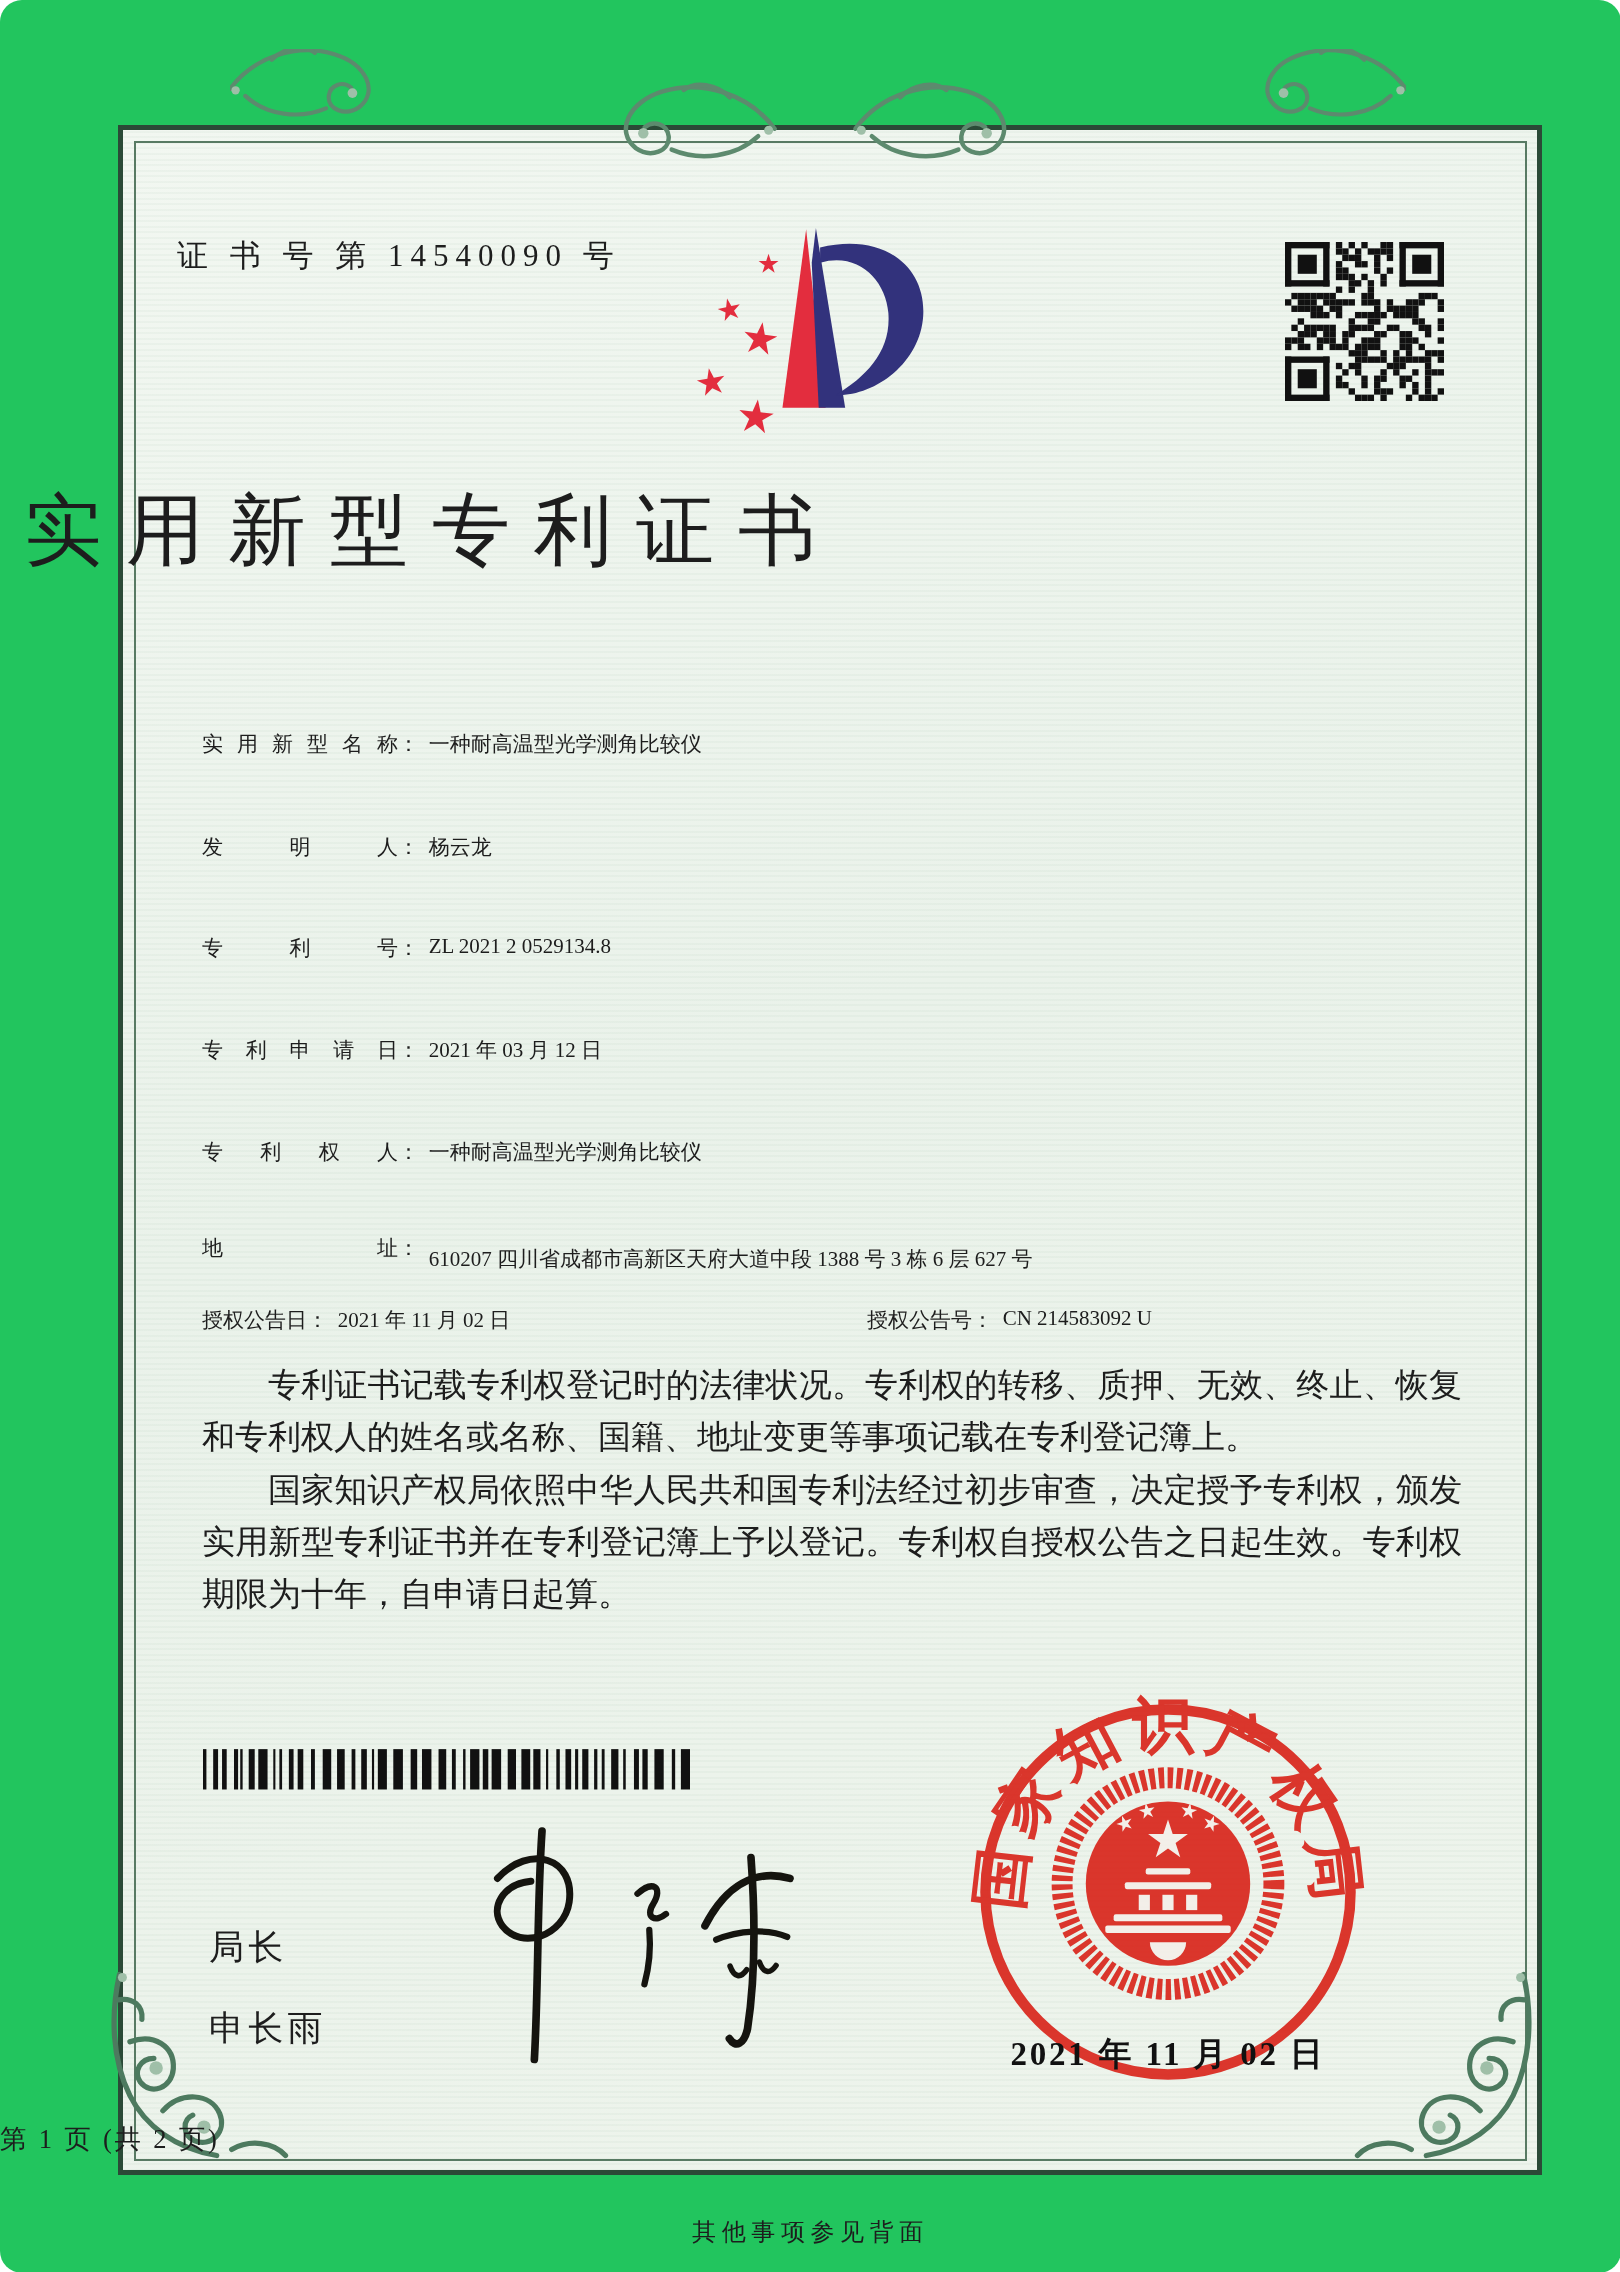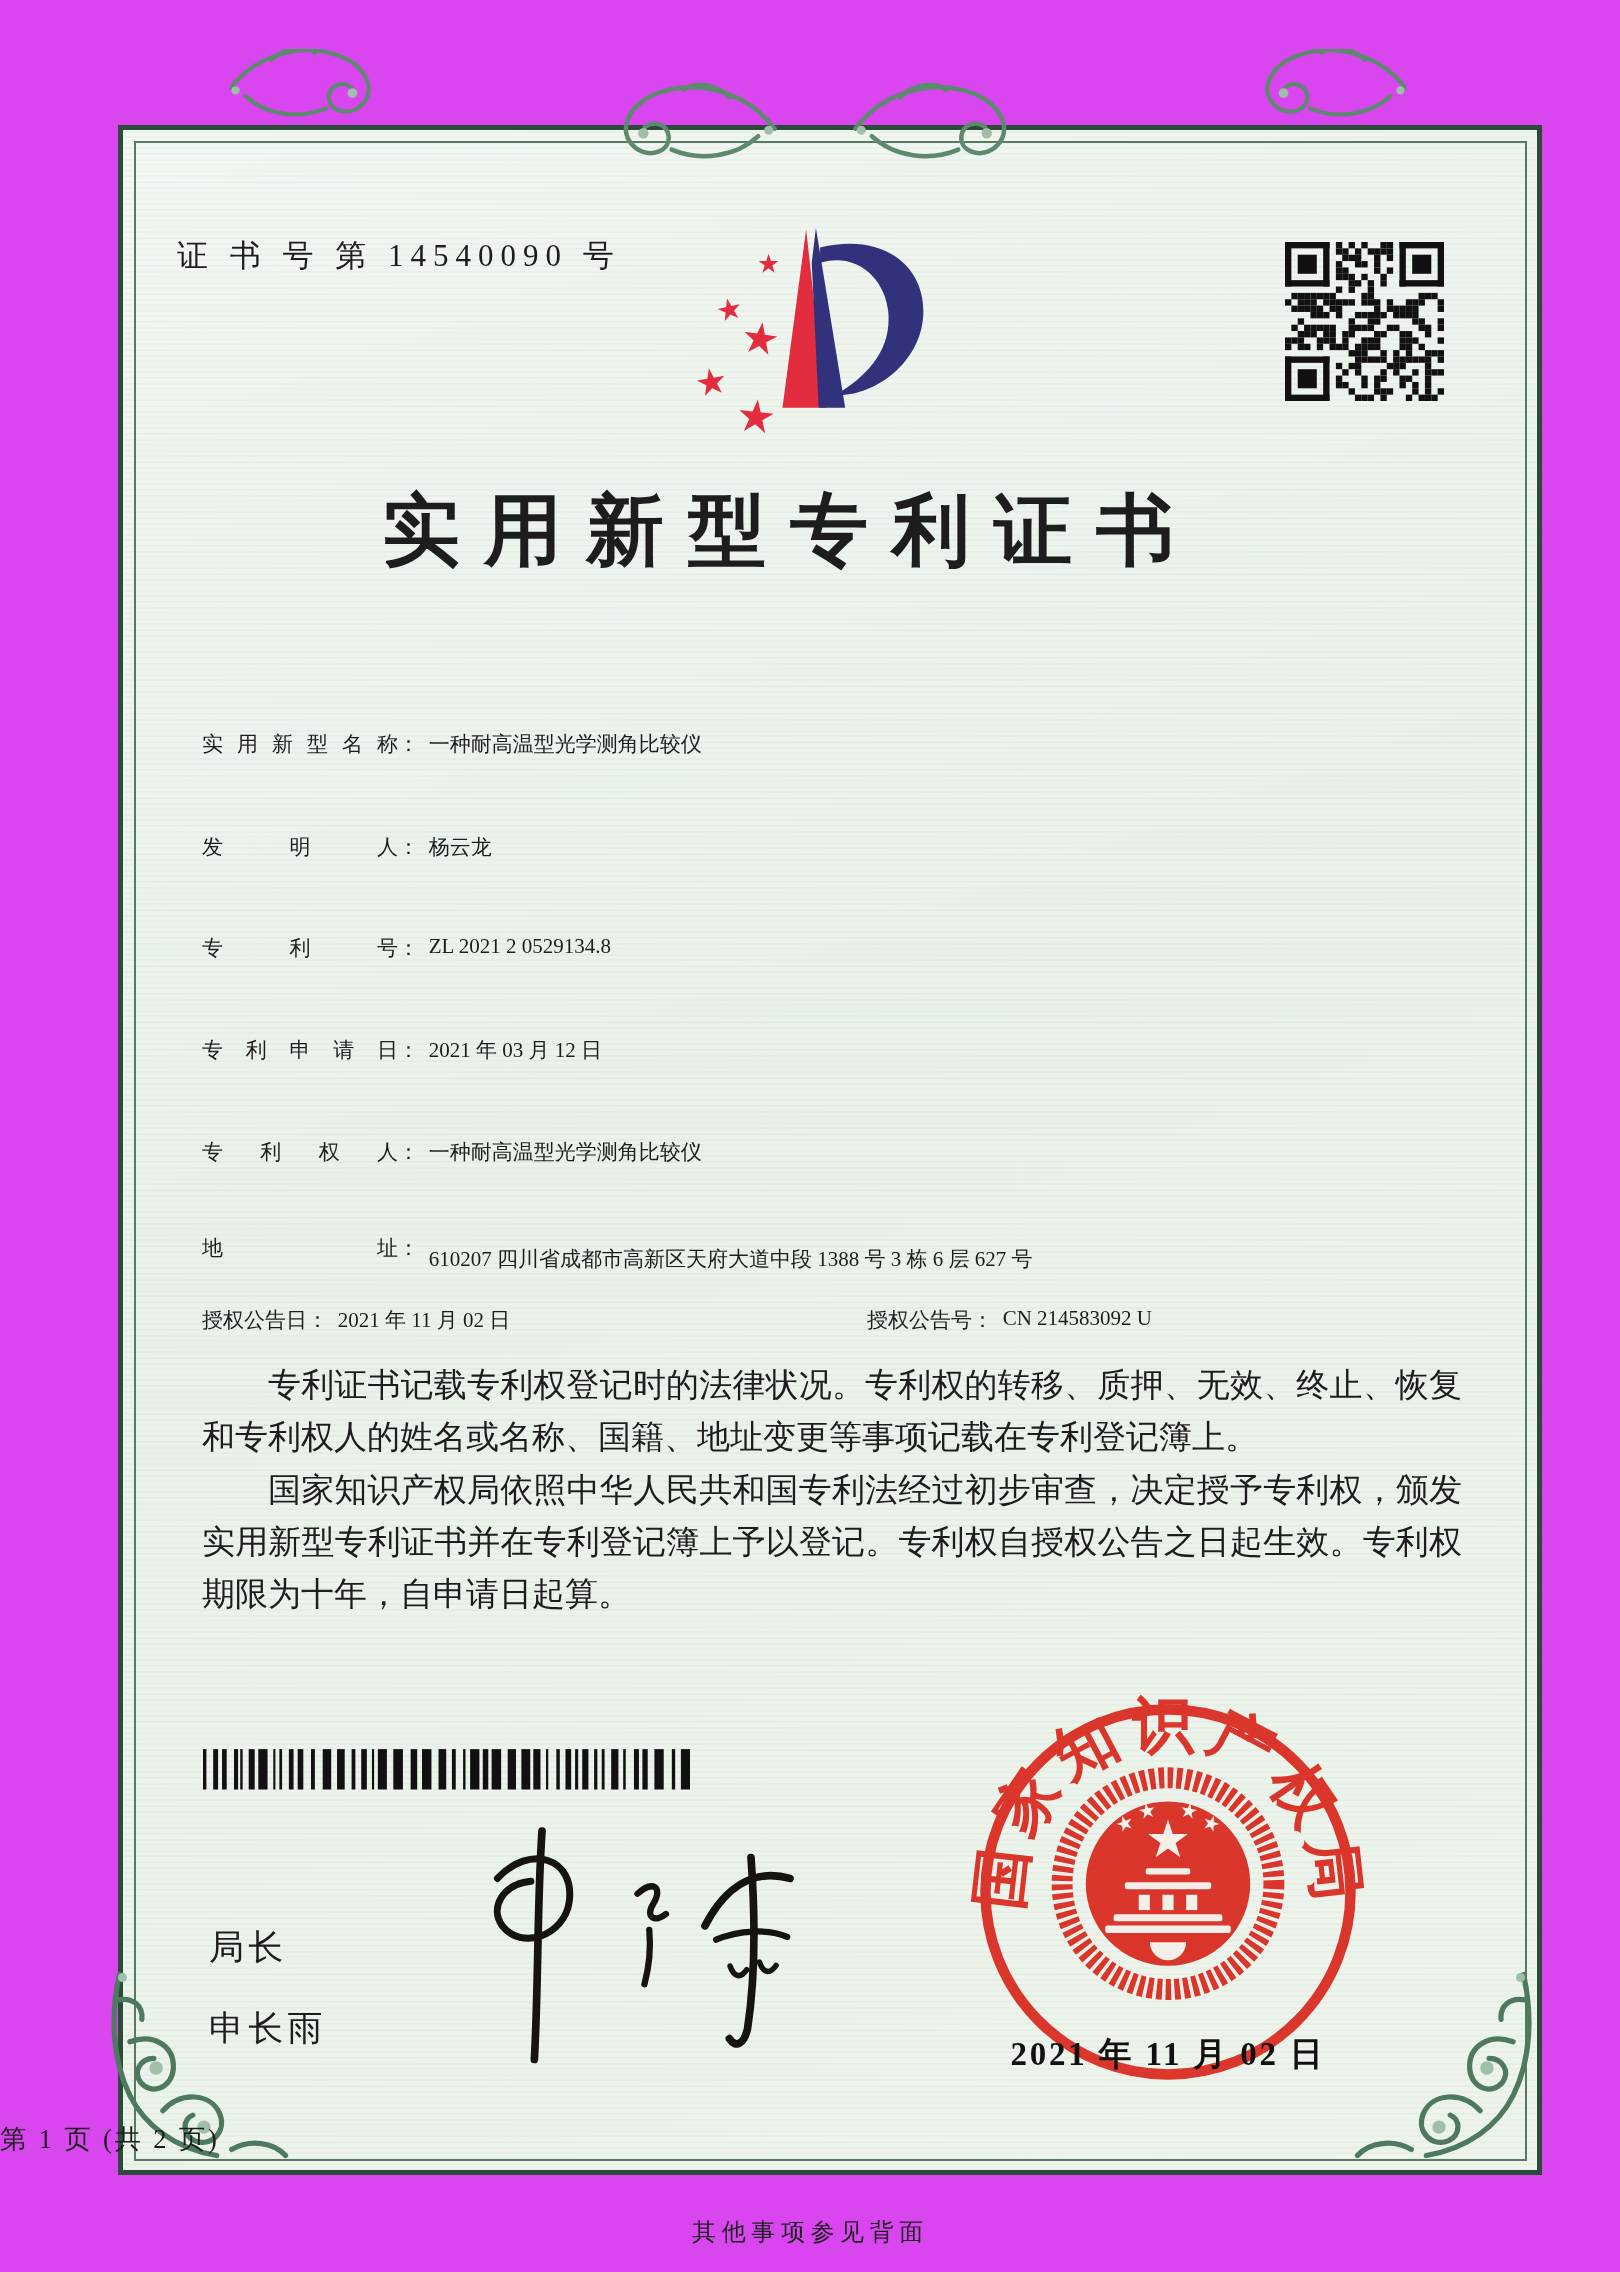--- a/index.html
+++ b/index.html
@@ -1,28 +1,28 @@
 <!DOCTYPE html>
 <html style="font-size:11px"><head>
 <meta charset="utf-8">
 <style>
   html,body{margin:0;padding:0;background:#ffffff;}
-  .page{position:relative;width:1621px;height:2273px;background:#d946ef;overflow:hidden;
-        font-family:"Liberation Serif","DejaVu Serif",serif;color:#1d1d1d;}
+  .page{position:relative;width:1621px;height:2273px;background:#22c55e;overflow:hidden;
+        font-family:"Liberation Serif","DejaVu Serif",serif;color:#1d1d1d;border-radius:22px;}
   .abs{position:absolute;}
   
   .paper{left:118px;top:125px;width:1424px;height:2050px;
          background:
            repeating-linear-gradient(180deg, rgba(170,198,178,0.10) 0 2.1px, rgba(255,255,255,0) 2.1px 5.6px),
            linear-gradient(160deg,#f2f7f1 0%,#eaf2ea 45%,#eef4ec 100%);}
   
   .border-outer{left:118px;top:125px;width:1424px;height:2050px;border:5.6px solid #2b4a37;box-sizing:border-box;}
   .border-inner{left:134px;top:141px;width:1393px;height:2020px;border:2.1px solid #587a63;box-sizing:border-box;}
   .cert-no{left:177px;top:235px;font-size:31px;letter-spacing:7px;}
-  .title{left:0;top:479px;width:1556px;text-align:center;font-size:78px;font-weight:700;letter-spacing:24px;text-indent:24px;}
+  .title{left:0;top:479px;width:1556px;text-align:left;font-size:78px;font-weight:400;letter-spacing:24px;text-indent:24px;}
   .row{font-size:21px;white-space:nowrap;}
   .row .lab{display:inline-block;width:196px;text-align:justify;text-align-last:justify;vertical-align:top;}
   .row .col{display:inline-block;vertical-align:top;}
   .row .val{display:inline-block;margin-left:9.7px;vertical-align:top;}
   .row .val.wrap{white-space:normal;width:933px;line-height:50px;}
   .grant-label{display:inline-block;}
   .body-para{left:202px;top:1359px;width:1260px;font-size:33px;line-height:52px;text-align:justify;}
   .body-para p{margin:0 0 1.4px 0;text-indent:2em;}
   .barcode-box{left:203px;top:1749px;width:487px;height:42px;}
   .signer{font-size:35px;letter-spacing:4.2px;margin-top:22px;}

